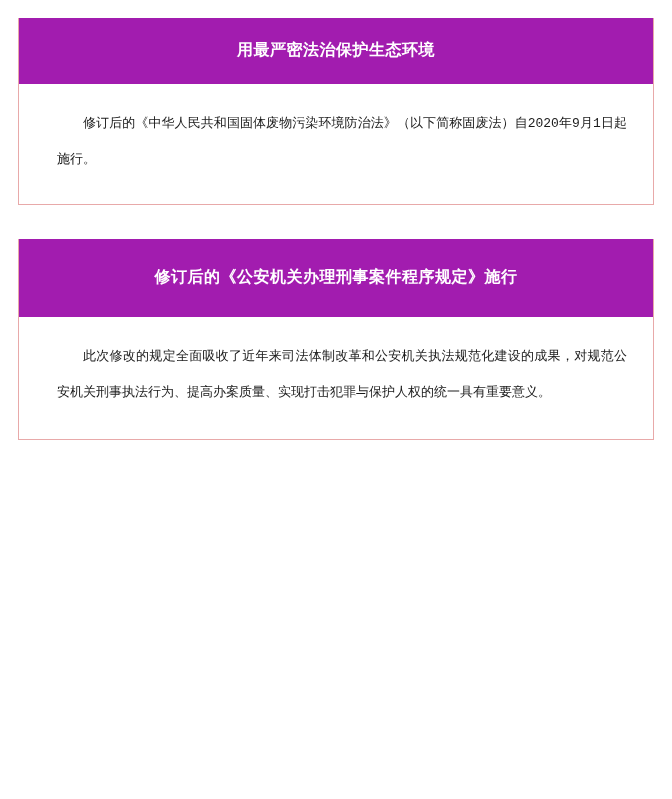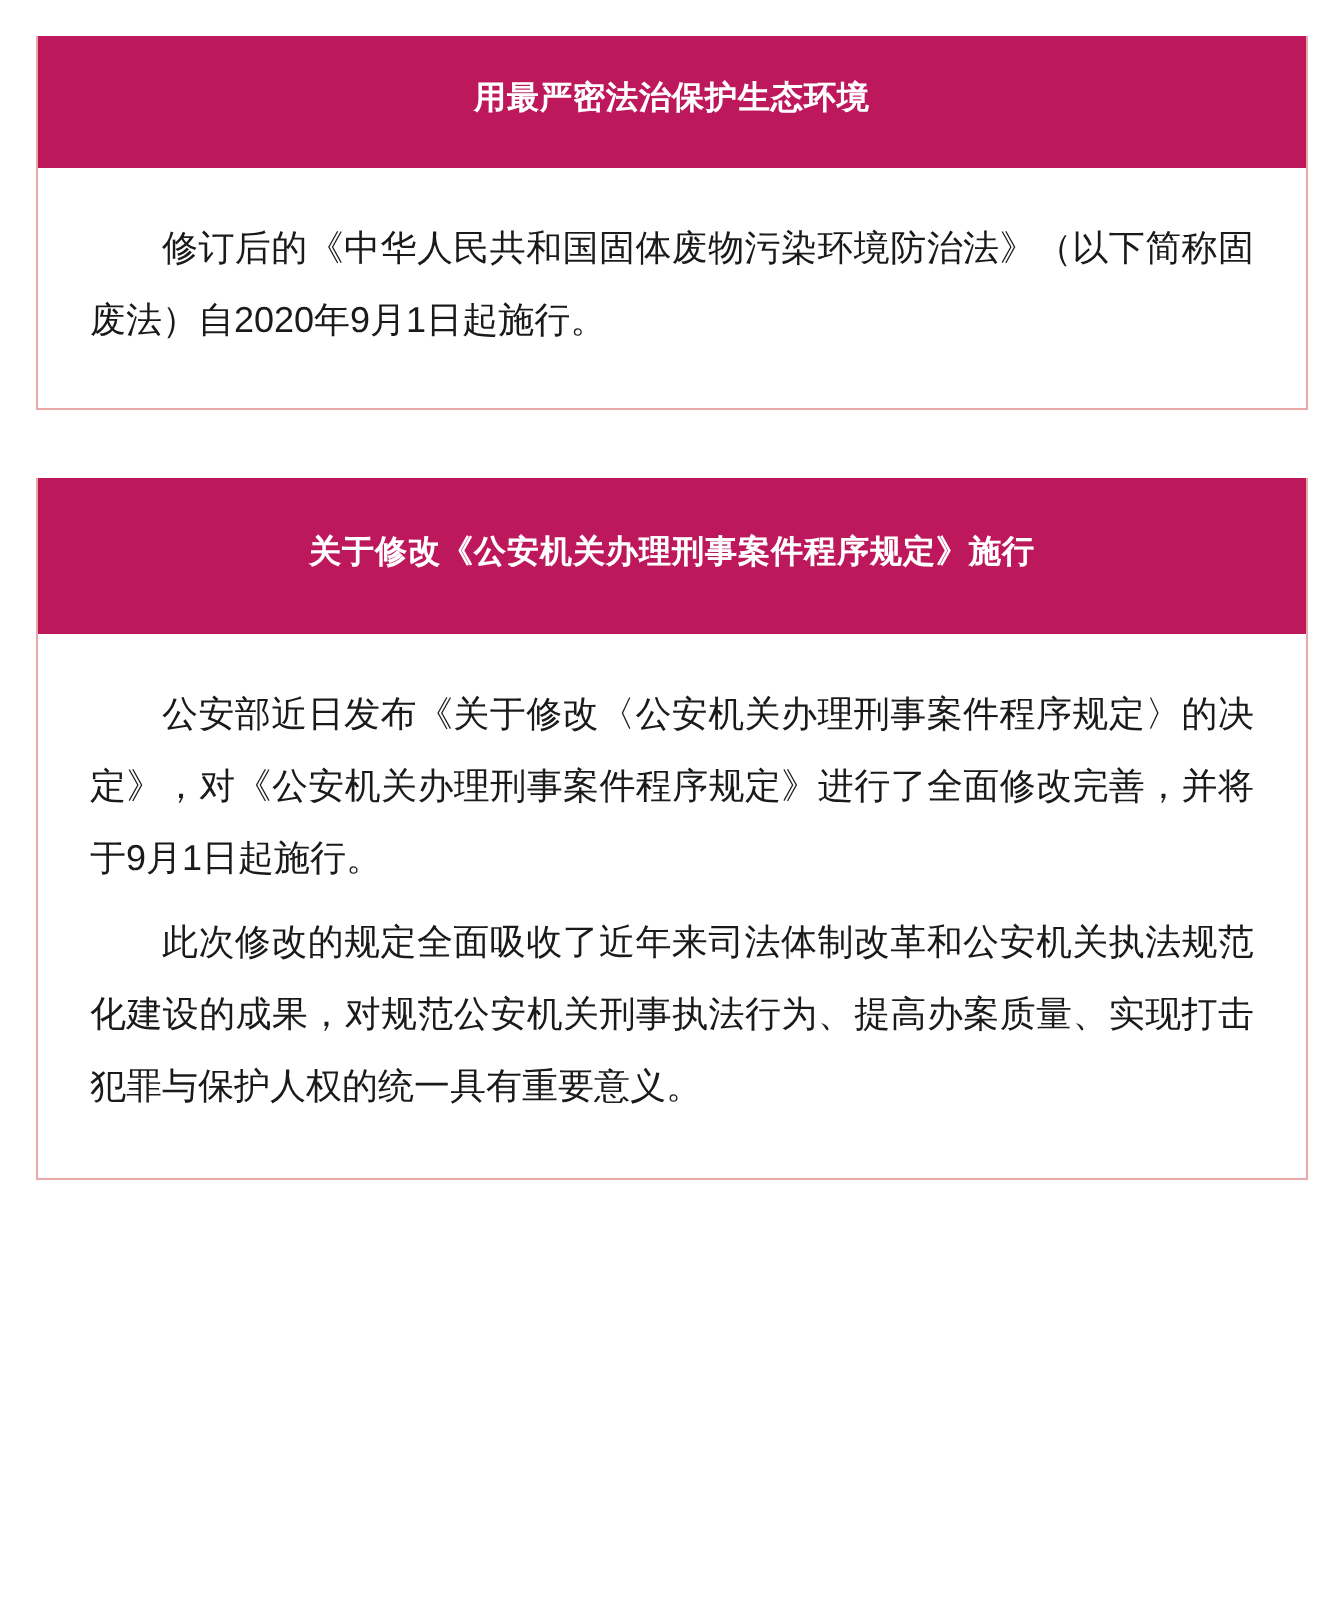--- a/index.html
+++ b/index.html
@@ -21,44 +21,44 @@
   }
   .card {
     width: 636px;
     box-sizing: border-box;
     border: 1px solid #e8a9a9;
     border-top: none;
     background: #ffffff;
     margin-bottom: 34px;
   }
   .card-header {
-    background: #be185d;
+    background: #a21caf;
     color: #ffffff;
     text-align: center;
     box-sizing: border-box;
     padding: 18px 20px 20px 20px;
   }
   .card-header .line {
     font-size: 16px;
     font-weight: bold;
     line-height: 28px;
     letter-spacing: 0.5px;
   }
   .card-body {
     box-sizing: border-box;
     padding: 22px 26px 26px 26px;
   }
   .para {
-    font-size: 18px;
+    font-size: 13px;
     line-height: 36px;
     color: #1a1a1a;
     text-indent: 2em;
     text-align: justify;
-    margin: 0 0 6px 0;
-    font-family: Liberation Sans, sans-serif;
+    margin: 0 0 6px 12px;
+    font-family: Liberation Mono, monospace;
   }
   .para:last-child {
     margin-bottom: 0;
   }
   .card.second .card-header {
     padding: 24px 20px 26px 20px;
   }
   .card.second .card-body {
     padding: 22px 26px 28px 26px;
   }
@@ -72,21 +72,20 @@
     <div class="card-header">
       <div class="line">用最严密法治保护生态环境</div>
     </div>
     <div class="card-body">
       <p class="para">修订后的《中华人民共和国固体废物污染环境防治法》（以下简称固废法）自2020年9月1日起施行。</p>
     </div>
   </div>
 
   <div class="card second">
     <div class="card-header">
-      <div class="line">关于修改《公安机关办理刑事案件程序规定》施行</div>
+      <div class="line">修订后的《公安机关办理刑事案件程序规定》施行</div>
     </div>
     <div class="card-body">
-      <p class="para">公安部近日发布《关于修改〈公安机关办理刑事案件程序规定〉的决定》，对《公安机关办理刑事案件程序规定》进行了全面修改完善，并将于9月1日起施行。</p>
       <p class="para">此次修改的规定全面吸收了近年来司法体制改革和公安机关执法规范化建设的成果，对规范公安机关刑事执法行为、提高办案质量、实现打击犯罪与保护人权的统一具有重要意义。</p>
     </div>
   </div>
 
 </div>
 
 </body></html>

